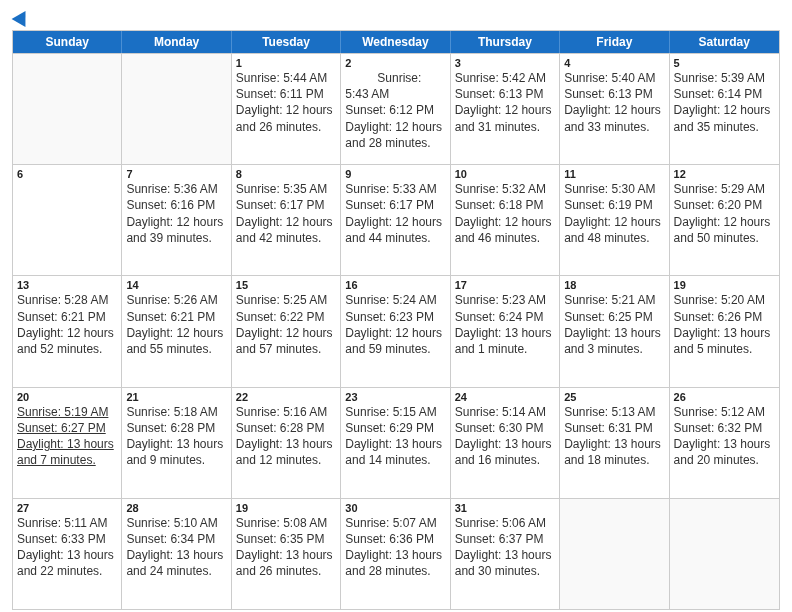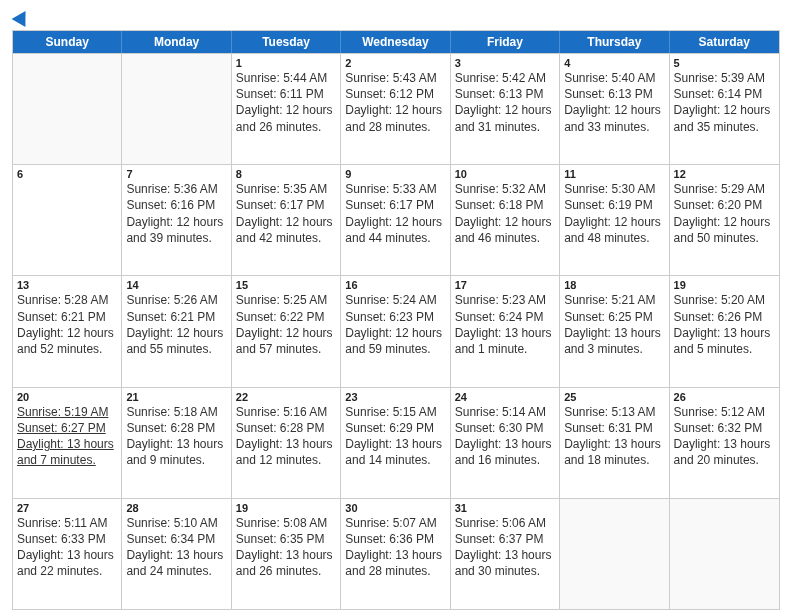--- a/index.html
+++ b/index.html
@@ -130,32 +130,32 @@
       <div class="location-title"></div>
     </div>
   </div>
 
   <div class="calendar">
     <div class="cal-header">
     <div class="cal-header-cell">Sunday</div>
         <div class="cal-header-cell">Monday</div>
         <div class="cal-header-cell">Tuesday</div>
         <div class="cal-header-cell">Wednesday</div>
+        <div class="cal-header-cell">Thursday</div>
         <div class="cal-header-cell">Friday</div>
-        <div class="cal-header-cell">Thursday</div>
         <div class="cal-header-cell">Saturday</div>
       </div>
     <div class="cal-body">
     <div class="cal-row">
           <div class="cal-cell empty"></div>
           <div class="cal-cell empty"></div>
           <div class="cal-cell"><span class="day-num">1</span><span class="cell-text" style="white-space: pre-line;">Sunrise: 5:44 AM
 Sunset: 6:11 PM
 Daylight: 12 hours and 26 minutes.</span></div>
-          <div class="cal-cell"><span class="day-num">2</span><span class="cell-text" style="white-space: pre-line;">Sunrise: 5:43 AM
+          <div class="cal-cell"><span class="day-num">2</span><span class="cell-text" style="white-space: pre-line; margin-left: 32px;">Sunrise: 5:43 AM
 Sunset: 6:12 PM
 Daylight: 12 hours and 28 minutes.</span></div>
           <div class="cal-cell"><span class="day-num">3</span><span class="cell-text" style="white-space: pre-line;">Sunrise: 5:42 AM
 Sunset: 6:13 PM
 Daylight: 12 hours and 31 minutes.</span></div>
           <div class="cal-cell"><span class="day-num">4</span><span class="cell-text" style="white-space: pre-line;">Sunrise: 5:40 AM
 Sunset: 6:13 PM
 Daylight: 12 hours and 33 minutes.</span></div>
           <div class="cal-cell"><span class="day-num">5</span><span class="cell-text" style="white-space: pre-line;">Sunrise: 5:39 AM
 Sunset: 6:14 PM

